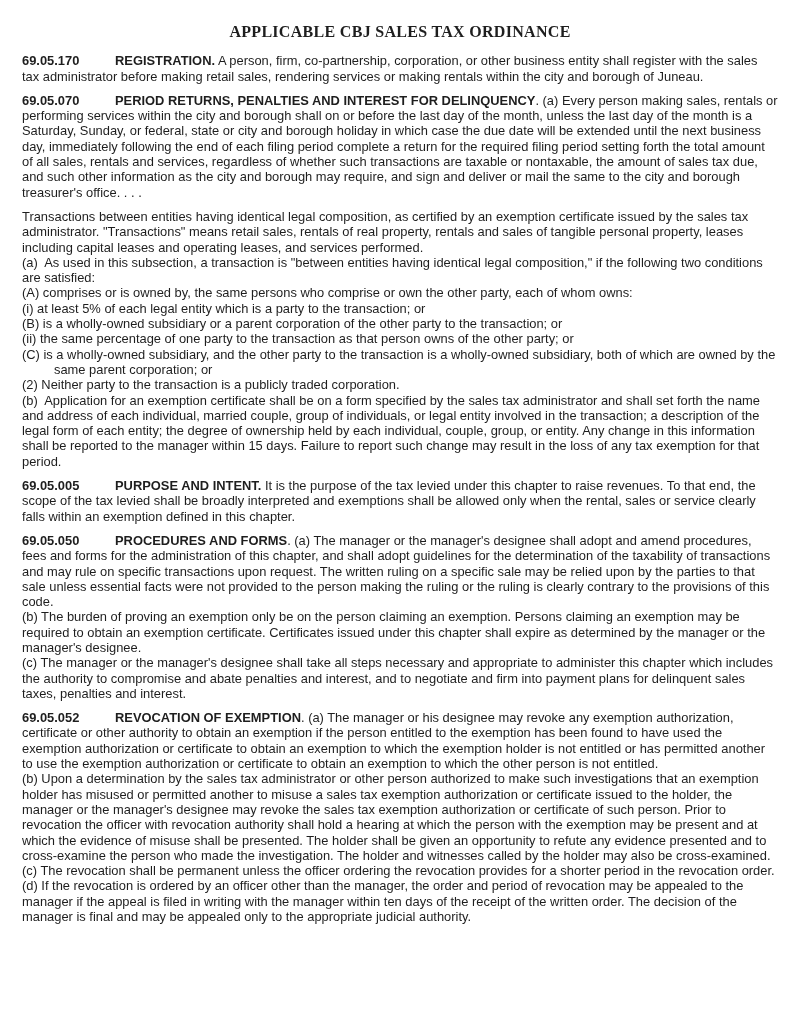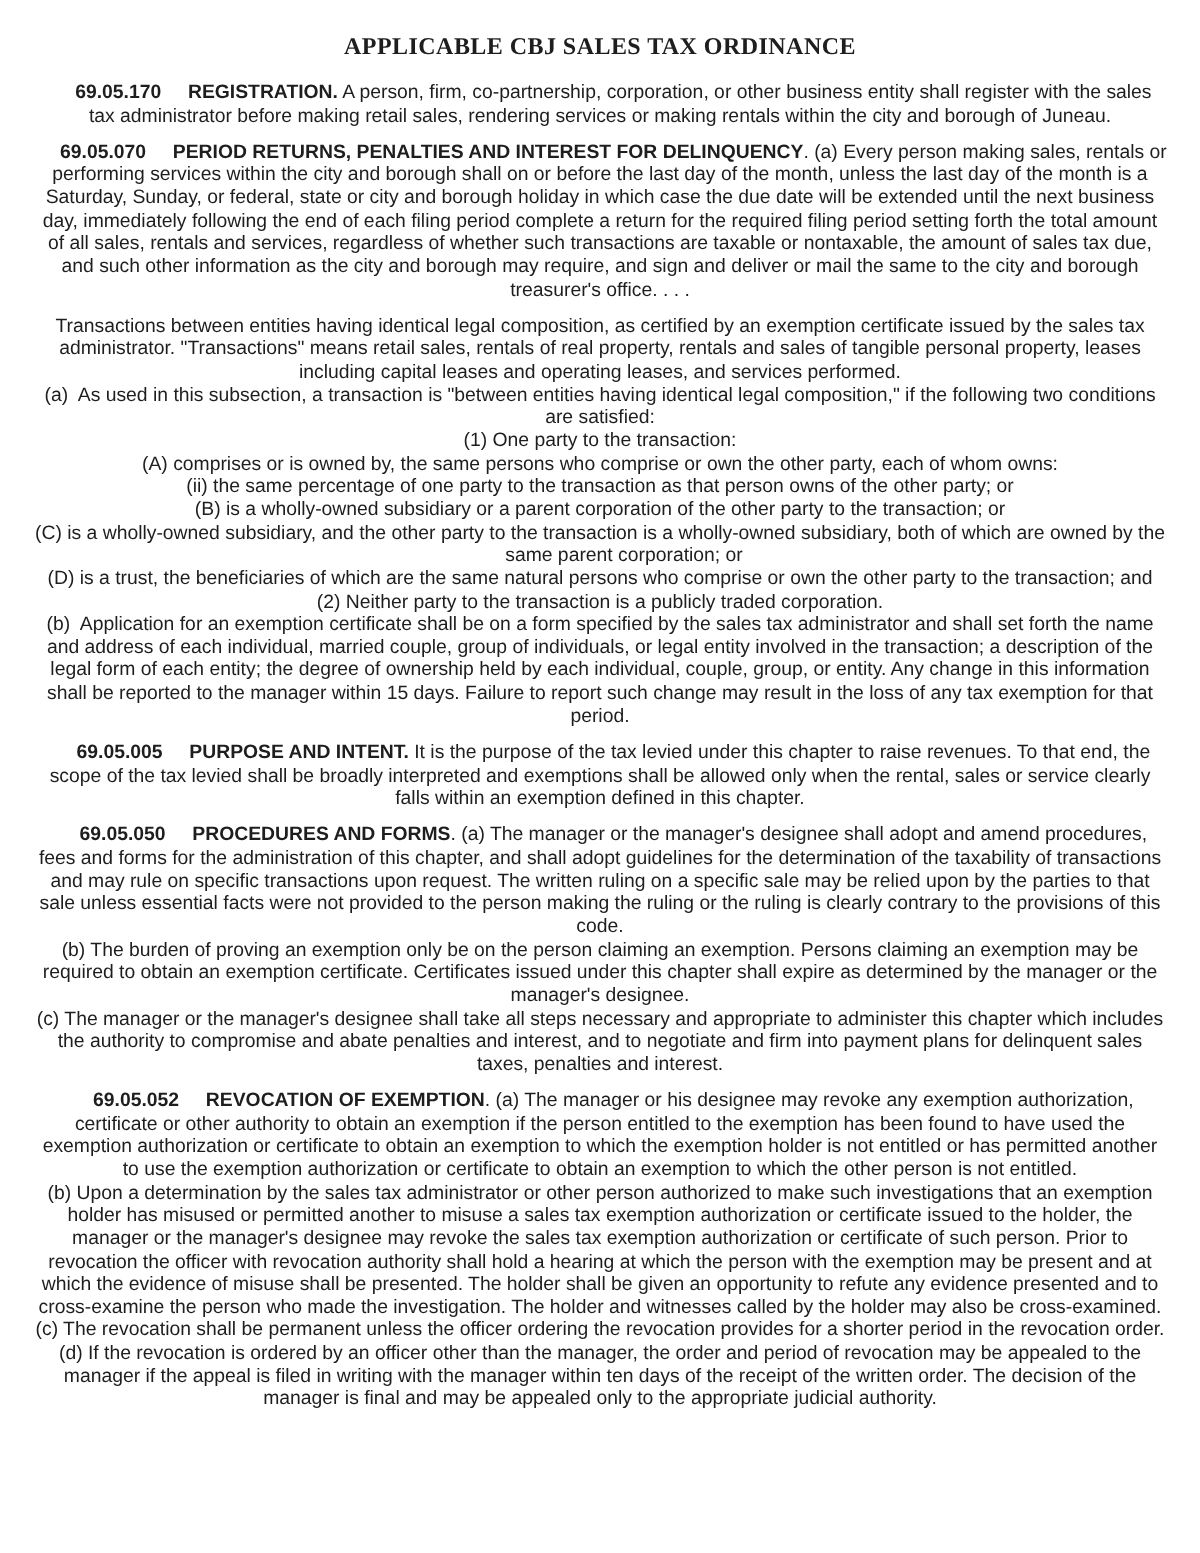--- a/index.html
+++ b/index.html
@@ -18,21 +18,21 @@
   }
   .doc-title {
     font-family: "Liberation Serif", "DejaVu Serif", serif;
     font-size: 16px;
     font-weight: bold;
     letter-spacing: 0.3px;
     text-align: center;
     margin: 0 0 14px 0;
   }
   .section-block { margin: 0 0 9px 0; }
-  .section-block p { margin: 0; text-align: center; }
+  .section-block p { margin: 0; }
   .num {
     display: inline-block;
     width: 93px;
     font-weight: bold;
   }
   .sec-heading { font-weight: bold; }
   .hang {
     padding-left: 32px;
     text-indent: -32px;
   }
@@ -48,26 +48,25 @@
     <p><span class="num">69.05.170</span><span class="sec-heading">REGISTRATION.</span><span> A person, firm, co-partnership, corporation, or other business entity shall register with the sales tax administrator before making retail sales, rendering services or making rentals within the city and borough of Juneau.</span></p>
   </div>
 
   <div class="section-block">
     <p><span class="num">69.05.070</span><span class="sec-heading">PERIOD RETURNS, PENALTIES AND INTEREST FOR DELINQUENCY</span><span>. (a) Every person making sales, rentals or performing services within the city and borough shall on or before the last day of the month, unless the last day of the month is a Saturday, Sunday, or federal, state or city and borough holiday in which case the due date will be extended until the next business day, immediately following the end of each filing period complete a return for the required filing period setting forth the total amount of all sales, rentals and services, regardless of whether such transactions are taxable or nontaxable, the amount of sales tax due, and such other information as the city and borough may require, and sign and deliver or mail the same to the city and borough treasurer's office. . . .</span></p>
   </div>
 
   <div class="section-block">
     <p>Transactions between entities having identical legal composition, as certified by an exemption certificate issued by the sales tax administrator. "Transactions" means retail sales, rentals of real property, rentals and sales of tangible personal property, leases including capital leases and operating leases, and services performed.</p>
     <p>(a)&nbsp; As used in this subsection, a transaction is "between entities having identical legal composition," if the following two conditions are satisfied:</p>
-    <p>(1) One party to the transaction:</p>
     <p>(A) comprises or is owned by, the same persons who comprise or own the other party, each of whom owns:</p>
+    <p>(i) at least 5% of each legal entity which is a party to the transaction; or</p>
+    <p>(B) is a wholly-owned subsidiary or a parent corporation of the other party to the transaction; or</p>
     <p>(ii) the same percentage of one party to the transaction as that person owns of the other party; or</p>
-    <p>(B) is a wholly-owned subsidiary or a parent corporation of the other party to the transaction; or</p>
     <p class="hang">(C) is a wholly-owned subsidiary, and the other party to the transaction is a wholly-owned subsidiary, both of which are owned by the same parent corporation; or</p>
-    <p>(D) is a trust, the beneficiaries of which are the same natural persons who comprise or own the other party to the transaction; and</p>
     <p>(2) Neither party to the transaction is a publicly traded corporation.</p>
     <p>(b)&nbsp; Application for an exemption certificate shall be on a form specified by the sales tax administrator and shall set forth the name and address of each individual, married couple, group of individuals, or legal entity involved in the transaction; a description of the legal form of each entity; the degree of ownership held by each individual, couple, group, or entity. Any change in this information shall be reported to the manager within 15 days. Failure to report such change may result in the loss of any tax exemption for that period.</p>
   </div>
 
   <div class="section-block">
     <p><span class="num">69.05.005</span><span class="sec-heading">PURPOSE AND INTENT.</span><span> It is the purpose of the tax levied under this chapter to raise revenues. To that end, the scope of the tax levied shall be broadly interpreted and exemptions shall be allowed only when the rental, sales or service clearly falls within an exemption defined in this chapter.</span></p>
   </div>
 
   <div class="section-block">
     <p><span class="num">69.05.050</span><span class="sec-heading">PROCEDURES AND FORMS</span><span>. (a) The manager or the manager's designee shall adopt and amend procedures, fees and forms for the administration of this chapter, and shall adopt guidelines for the determination of the taxability of transactions and may rule on specific transactions upon request. The written ruling on a specific sale may be relied upon by the parties to that sale unless essential facts were not provided to the person making the ruling or the ruling is clearly contrary to the provisions of this code.</span></p>

